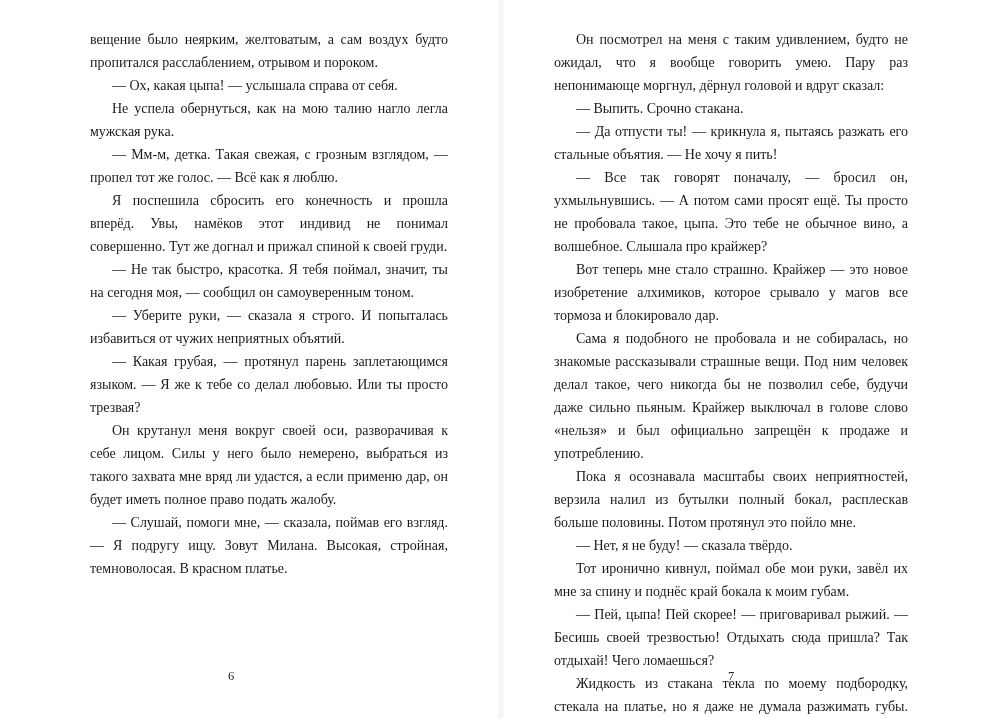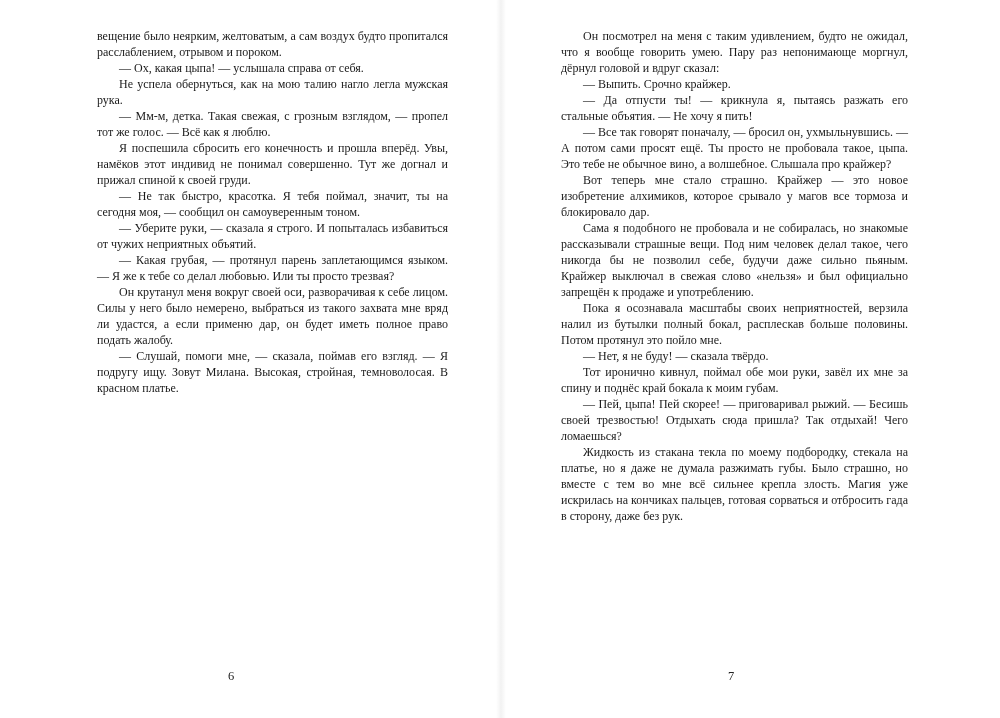--- a/index.html
+++ b/index.html
@@ -39,26 +39,25 @@
   .gutter-shadow {
     position: absolute;
     top: 0;
     left: 496px;
     width: 10px;
     height: 718px;
     background: linear-gradient(to right, rgba(0,0,0,0.00), rgba(0,0,0,0.05), rgba(0,0,0,0.00));
     pointer-events: none;
   }
   .text-block {
-    font-size: 12px;
-    line-height: 16px;
+    font-size: 14px;
+    line-height: 23px;
     text-align: justify;
     text-justify: inter-word;
     hyphens: manual;
-    margin-left: 7px;
   }
   .text-block p {
     margin: 0;
     text-indent: 22px;
   }
   .text-block p.noindent {
     text-indent: 0;
   }
   .page-number {
     position: absolute;
@@ -95,25 +94,25 @@
       <p>— Какая грубая, — протянул парень заплетающимся языком. — Я же к тебе со делал любовью. Или ты просто трезвая?</p>
       <p>Он крутанул меня вокруг своей оси, разворачивая к себе лицом. Силы у него было немерено, выбраться из такого захвата мне вряд ли удастся, а если применю дар, он будет иметь полное право подать жалобу.</p>
       <p>— Слушай, помоги мне, — сказала, поймав его взгляд. — Я подругу ищу. Зовут Милана. Высокая, стройная, темноволосая. В красном платье.</p>
     </div>
     <div class="page-number">6</div>
   </div>
 
   <div class="page page-right">
     <div class="text-block">
       <p>Он посмотрел на меня с таким удивлением, будто не ожидал, что я вообще говорить умею. Пару раз непонимающе моргнул, дёрнул головой и вдруг сказал:</p>
-      <p>— Выпить. Срочно крайжер.</p>
+      <p>— Выпить. Срочно стакана.</p>
       <p>— Да отпусти ты! — крикнула я, пытаясь разжать его стальные объятия. — Не хочу я пить!</p>
       <p>— Все так говорят поначалу, — бросил он, ухмыльнувшись. — А потом сами просят ещё. Ты просто не пробовала такое, цыпа. Это тебе не обычное вино, а волшебное. Слышала про крайжер?</p>
       <p>Вот теперь мне стало страшно. Крайжер — это новое изобретение алхимиков, которое срывало у магов все тормоза и блокировало дар.</p>
-      <p>Сама я подобного не пробовала и не собиралась, но знакомые рассказывали страшные вещи. Под ним человек делал такое, чего никогда бы не позволил себе, будучи даже сильно пьяным. Крайжер выключал в свежая слово «нельзя» и был официально запрещён к продаже и употреблению.</p>
+      <p>Сама я подобного не пробовала и не собиралась, но знакомые рассказывали страшные вещи. Под ним человек делал такое, чего никогда бы не позволил себе, будучи даже сильно пьяным. Крайжер выключал в голове слово «нельзя» и был официально запрещён к продаже и употреблению.</p>
       <p>Пока я осознавала масштабы своих неприятностей, верзила налил из бутылки полный бокал, расплескав больше половины. Потом протянул это пойло мне.</p>
       <p>— Нет, я не буду! — сказала твёрдо.</p>
       <p>Тот иронично кивнул, поймал обе мои руки, завёл их мне за спину и поднёс край бокала к моим губам.</p>
       <p>— Пей, цыпа! Пей скорее! — приговаривал рыжий. — Бесишь своей трезвостью! Отдыхать сюда пришла? Так отдыхай! Чего ломаешься?</p>
       <p>Жидкость из стакана текла по моему подбородку, стекала на платье, но я даже не думала разжимать губы. Было страшно, но вместе с тем во мне всё сильнее крепла злость. Магия уже искрилась на кончиках пальцев, готовая сорваться и отбросить гада в сторону, даже без рук.</p>
     </div>
     <div class="page-number">7</div>
   </div>
 
   <div class="gutter-shadow"></div>

